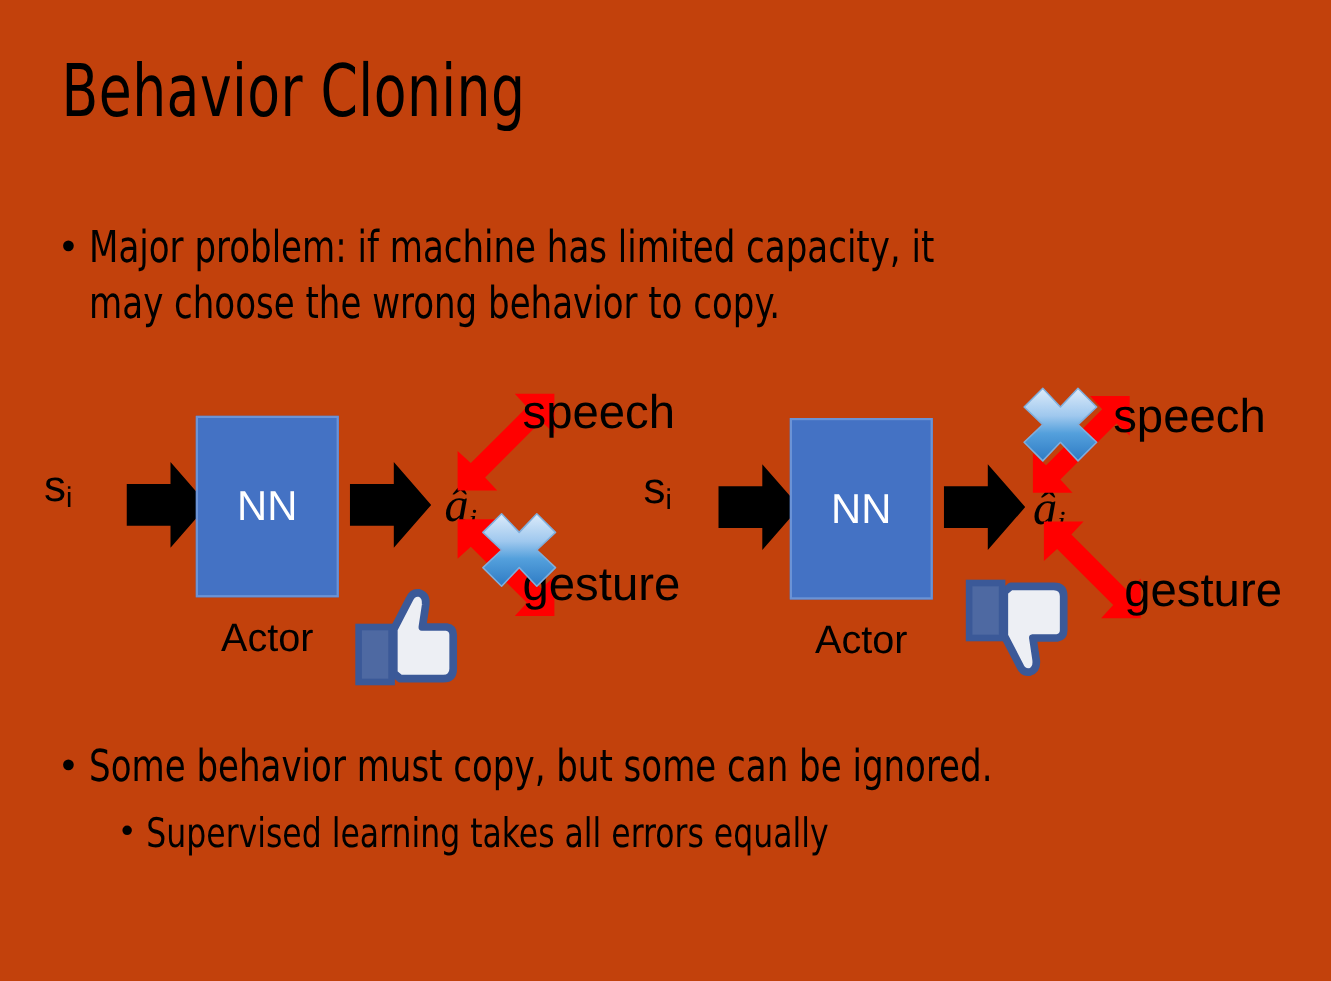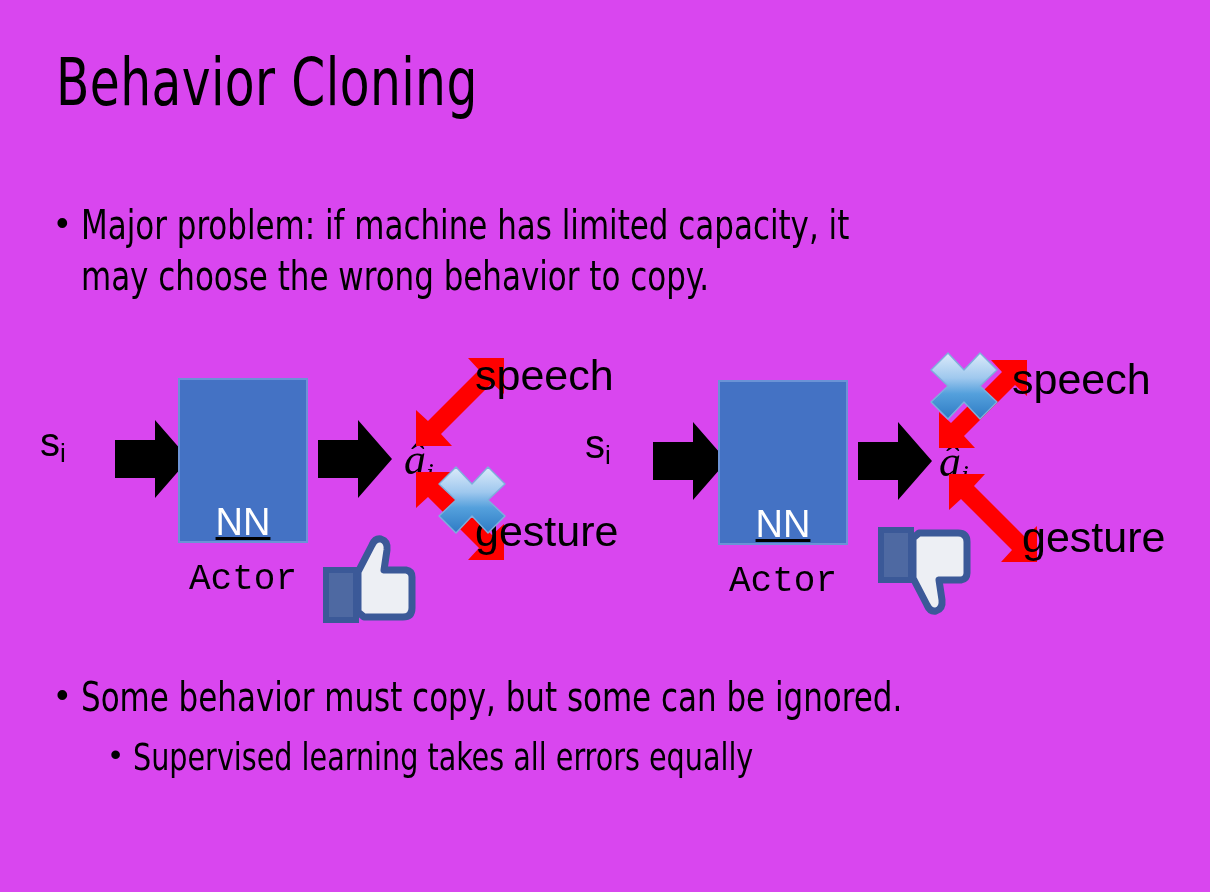--- a/index.html
+++ b/index.html
@@ -9,21 +9,21 @@
     background: #ffffff;
   }
   body {
     font-family: "Liberation Sans", sans-serif;
     color: #000000;
   }
   #slide {
     position: relative;
     width: 1210px;
     height: 892px;
-    background: #d946ef;
+    background: #c2410c;
     overflow: hidden;
   }
 
   
   #slide-title {
     position: absolute;
     left: 56px;
     top: 48px;
     font-family: "DejaVu Sans Condensed", "Liberation Sans Narrow", "Liberation Sans", sans-serif;
     font-size: 66px;
@@ -106,33 +106,32 @@
   .arrow-block svg { display: block; width: 100%; height: 100%; }
 
   .nn-box {
     position: absolute;
     width: 130px;
     height: 165px;
     background: #4472C4;
     border: 2px solid #6B93D6;
     box-sizing: border-box;
     display: flex;
-    align-items: flex-end;
+    align-items: center;
     justify-content: center;
-    text-decoration: underline;
   }
   .nn-box-label {
     color: #ffffff;
     font-family: "Liberation Sans", sans-serif;
     font-size: 38px;
     line-height: 1;
   }
   .actor-label {
     position: absolute;
-    font-family: Liberation Mono, monospace;
+    font-family: Liberation Sans, sans-serif;
     font-size: 36px;
     line-height: 1;
     color: #000;
     text-align: center;
     width: 160px;
   }
 
   .action-label {
     position: absolute;
     font-family: "Liberation Serif", "DejaVu Serif", serif;

